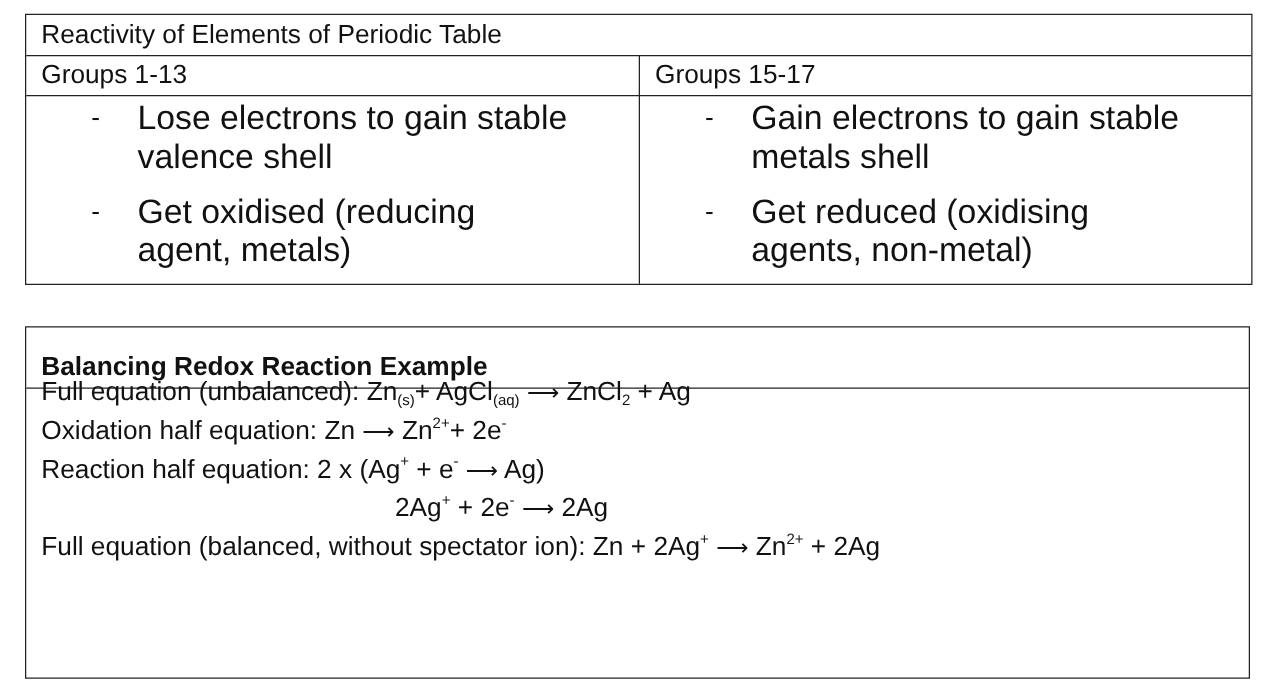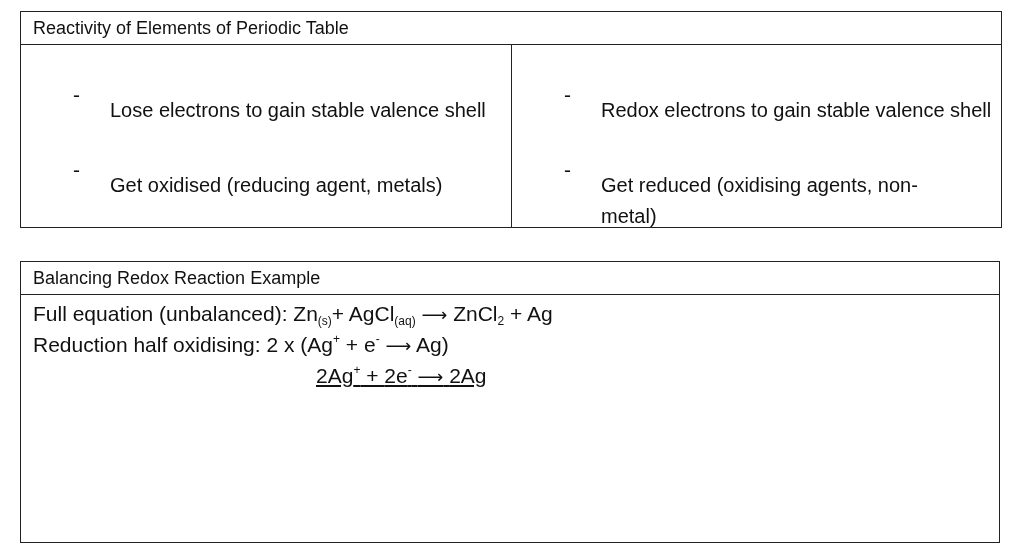--- a/index.html
+++ b/index.html
@@ -1,78 +1,84 @@
 <!DOCTYPE html>
 <html><head>
 <meta charset="utf-8">
 <style>
   html, body { margin:0; padding:0; background:#ffffff; }
   body { width:1024px; height:553px; position:relative; font-family:"Liberation Sans", "DejaVu Sans", sans-serif; color:#111; overflow:hidden; }
   .t1 { position:absolute; left:20px; top:11px; width:982px; height:217px; border:1.5px solid #222; box-sizing:border-box; }
   .t1 .row-title { position:absolute; left:0; top:0; right:0; height:32px; border-bottom:1.5px solid #222; }
   .t1 .row-head { position:absolute; left:0; top:32px; right:0; height:32px; border-bottom:1.5px solid #222; }
   .t1 .vdiv { position:absolute; left:490px; top:32px; bottom:0; width:0; border-left:1.5px solid #222; }
-  .cell-text { position:absolute; left:12px; top:3px; font-size:18px; line-height:26px; white-space:nowrap; }
+  .cell-text { position:absolute; left:12px; top:3px; font-size:21px; line-height:26px; white-space:nowrap; }
   .col { position:absolute; top:64px; bottom:0; }
   .col.left { left:0; width:490px; }
   .col.right { left:491px; right:0; }
   .bullet { position:absolute; left:0; width:100%; }
   .dash { position:absolute; left:52px; font-size:21px; line-height:31px; }
-  .btxt { position:absolute; left:89px; right:6px; font-size:20px; line-height:31px;margin-top:16px; }
+  .btxt { position:absolute; left:89px; right:6px; font-size:27px; line-height:31px; }
   .t2 { position:absolute; left:20px; top:261px; width:980px; height:282px; border:1.5px solid #222; box-sizing:border-box; }
-  .t2 .row-title { position:absolute; left:0; top:0; right:0; height:32px; border-bottom:1.5px solid #222; }
+  .t2 .row-title { position:absolute; left:0; top:16px; right:0; height:32px; border-bottom:1.5px solid #222;font-weight:bold; }
   .lines { position:absolute; left:12px; top:36px; font-size:21px; }
   .line { height:31px; line-height:31px; white-space:nowrap; }
-  .indent { padding-left:283px;text-decoration:underline; }
+  .indent { padding-left:283px; }
   sub { font-size:12px; vertical-align:-4px; line-height:0; }
   sup { font-size:12px; vertical-align:9px; line-height:0; }
   .arrow { font-family:"DejaVu Sans", sans-serif; font-size:18px; }
 </style>
 </head>
 <body>
 
 <div class="t1">
   <div class="row-title">
     <span class="cell-text">Reactivity of Elements of Periodic Table</span>
+  </div>
+  <div class="row-head">
+    <span class="cell-text" style="left:12px">Groups 1-13</span>
+    <span class="cell-text" style="left:503px">Groups 15-17</span>
   </div>
   <div class="vdiv"></div>
 
   <div class="col left">
     <div class="bullet" style="top:3px">
       <span class="dash">-</span>
       <span class="btxt">Lose electrons to gain stable valence shell</span>
     </div>
     <div class="bullet" style="top:78px">
       <span class="dash">-</span>
       <span class="btxt" style="right:60px">Get oxidised (reducing agent, metals)</span>
     </div>
   </div>
 
   <div class="col right">
     <div class="bullet" style="top:3px">
       <span class="dash">-</span>
-      <span class="btxt">Redox electrons to gain stable valence shell</span>
+      <span class="btxt">Gain electrons to gain stable metals shell</span>
     </div>
     <div class="bullet" style="top:78px">
       <span class="dash">-</span>
       <span class="btxt" style="right:72px">Get reduced (oxidising agents, non-metal)</span>
     </div>
   </div>
 </div>
 
 <div class="t2">
   <div class="row-title">
     <span class="cell-text">Balancing Redox Reaction Example</span>
   </div>
   <div class="lines">
     <div class="line"><span>Full equation (unbalanced): </span><span>Zn</span><sub>(s)</sub><span>+ </span><span>AgCl</span><sub>(aq)</sub> <span class="arrow">⟶</span> <span>ZnCl</span><sub>2</sub><span> + </span><span>Ag</span></div>
 
+    <div class="line"><span>Oxidation half equation: </span><span>Zn</span> <span class="arrow">⟶</span> <span>Zn</span><sup>2+</sup><span>+ </span><span>2e</span><sup>-</sup></div>
 
-    <div class="line"><span>Reduction half oxidising: </span><span>2 x (</span><span>Ag</span><sup>+</sup><span> + </span><span>e</span><sup>-</sup> <span class="arrow">⟶</span> <span>Ag</span><span>)</span></div>
+    <div class="line"><span>Reaction half equation: </span><span>2 x (</span><span>Ag</span><sup>+</sup><span> + </span><span>e</span><sup>-</sup> <span class="arrow">⟶</span> <span>Ag</span><span>)</span></div>
 
     <div class="line indent"><span>2Ag</span><sup>+</sup><span> + </span><span>2e</span><sup>-</sup> <span class="arrow">⟶</span> <span>2Ag</span></div>
 
+    <div class="line"><span>Full equation (balanced, without spectator ion): </span><span>Zn</span><span> + </span><span>2Ag</span><sup>+</sup> <span class="arrow">⟶</span> <span>Zn</span><sup>2+</sup><span> + </span><span>2Ag</span></div>
 
 
     <div class="line"></div>
 
   </div>
 </div>
 
 </body></html>

